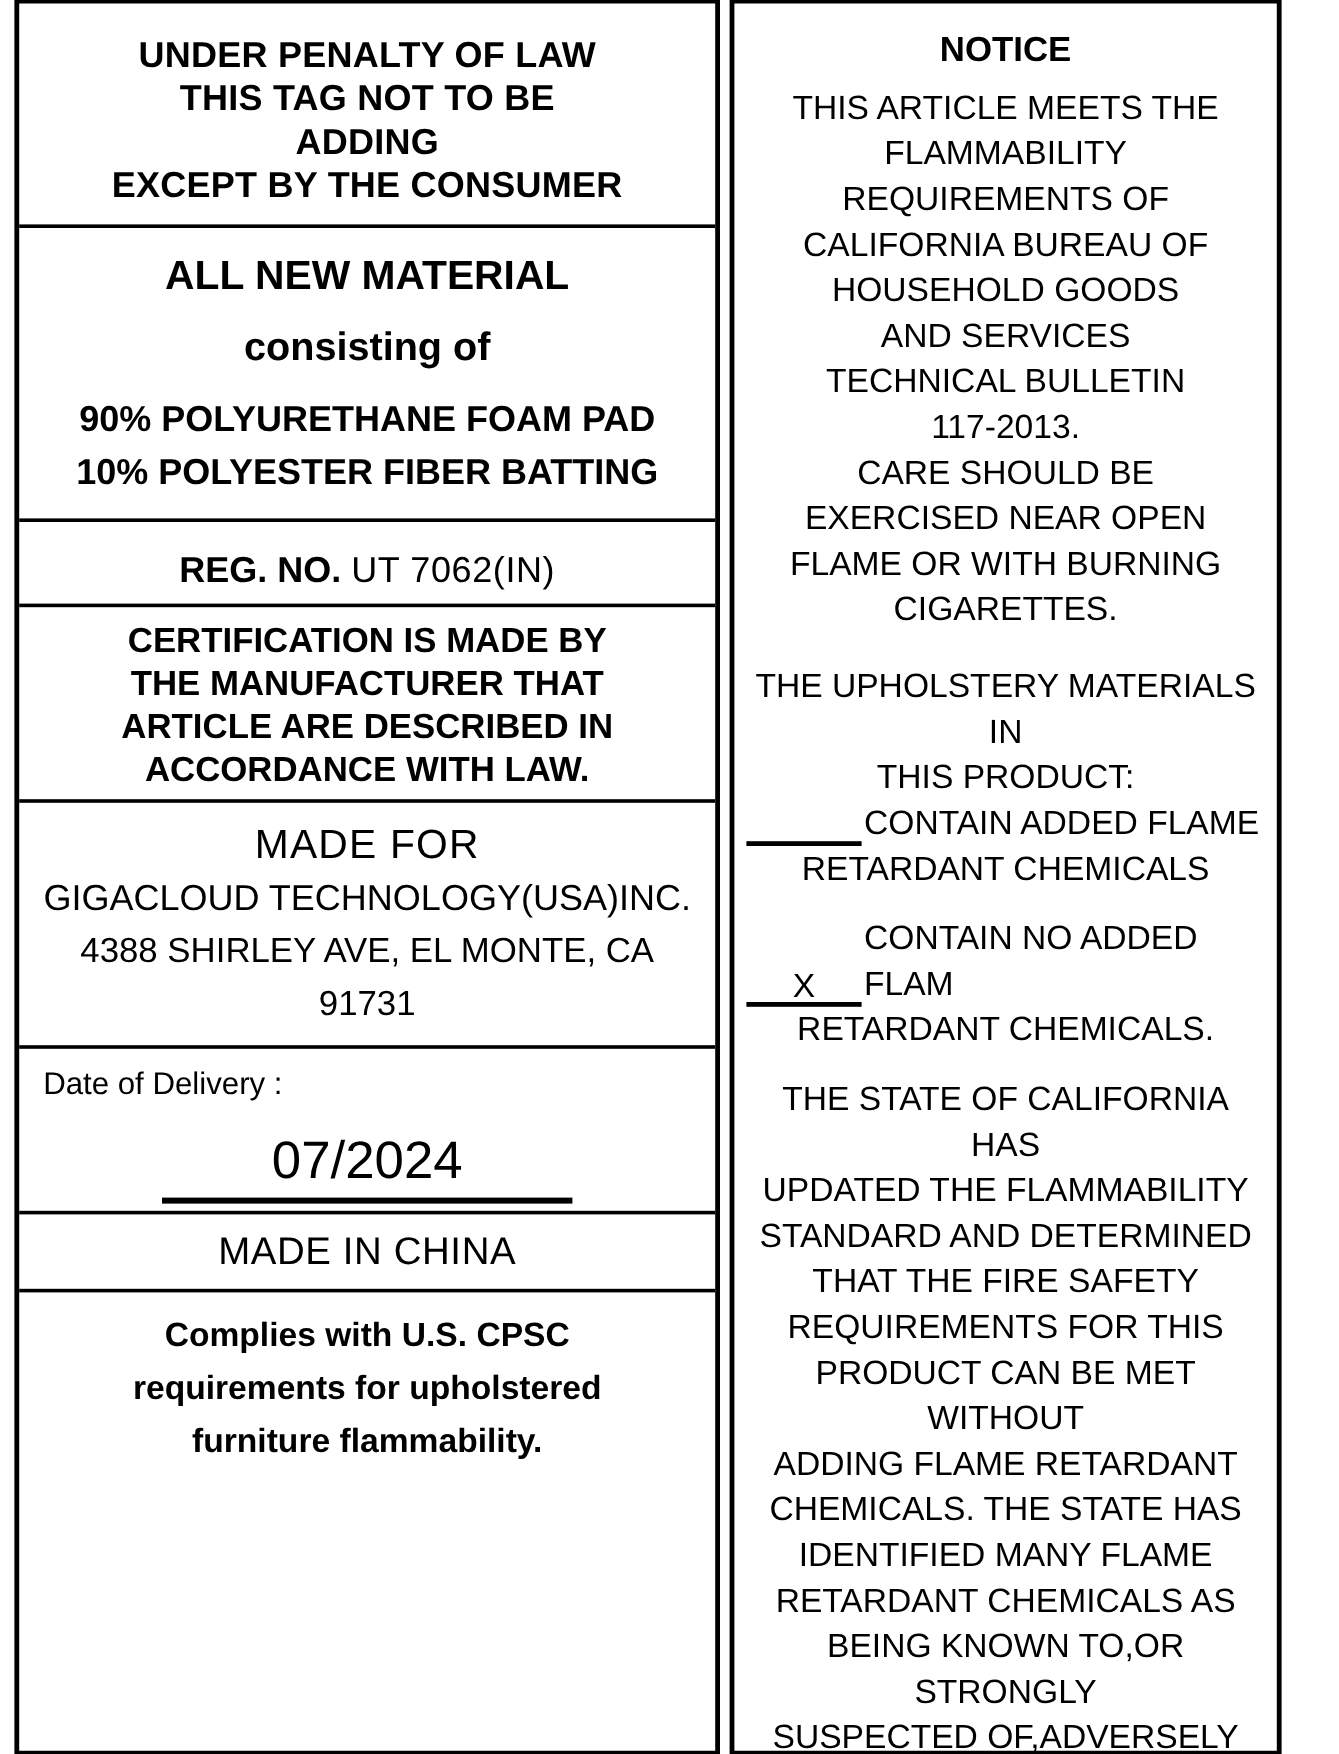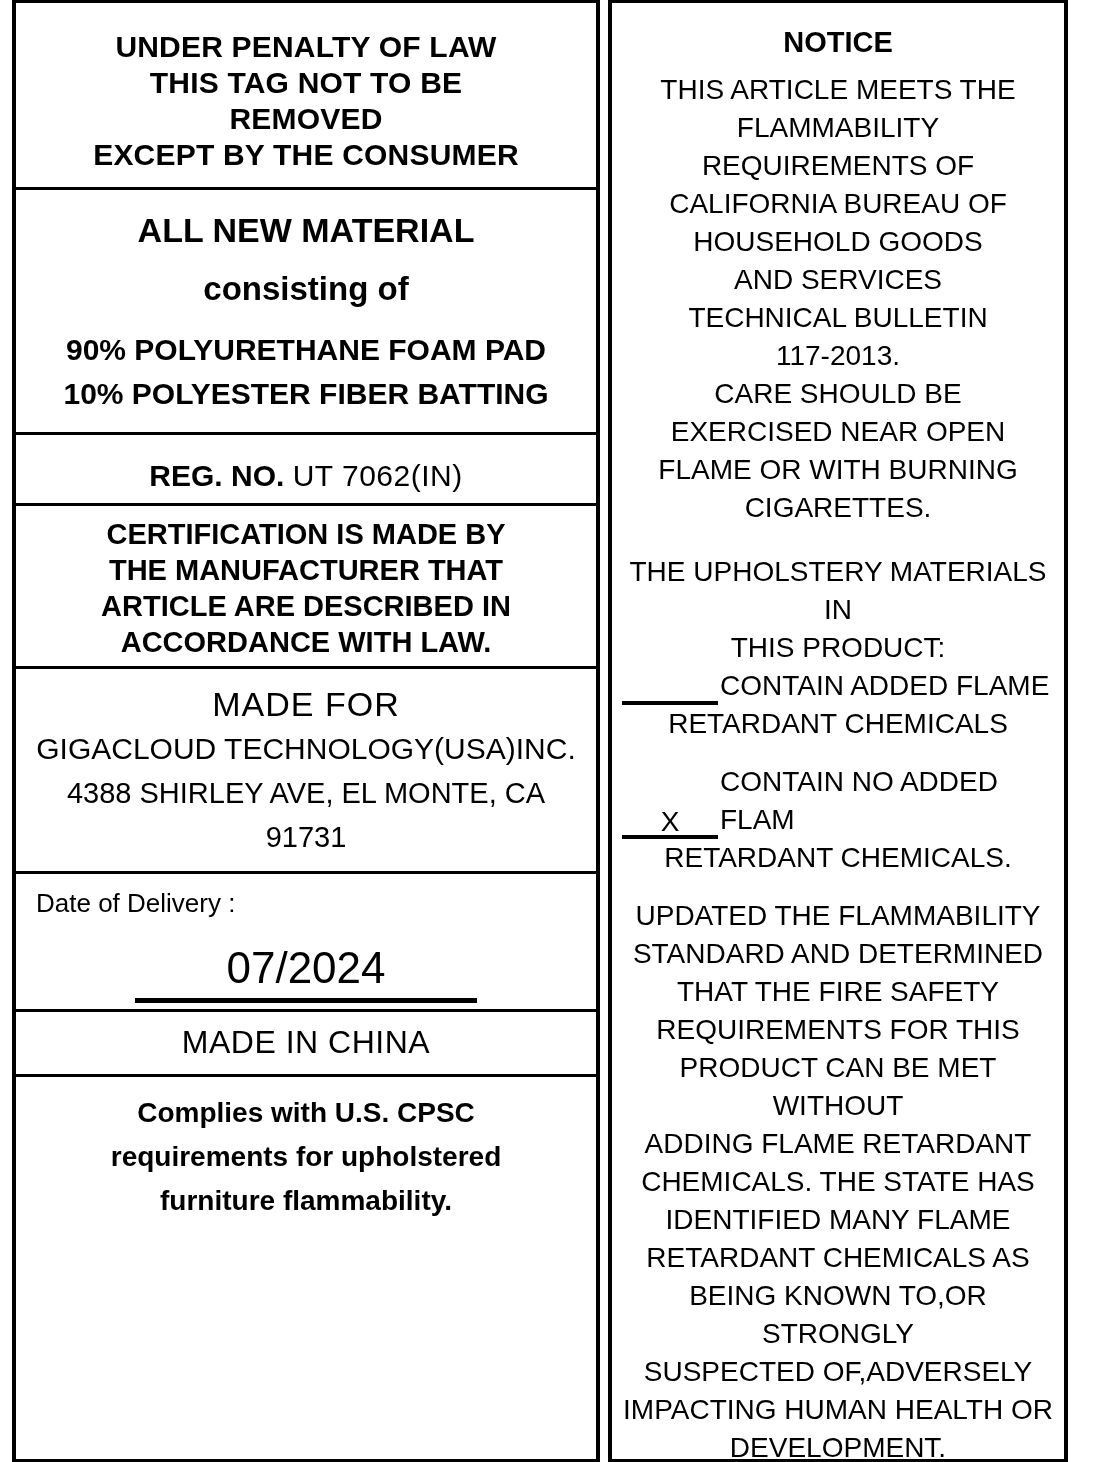--- a/index.html
+++ b/index.html
@@ -205,21 +205,21 @@
 </head>
 <body>
 
 <div class="tag">
 
   <div class="left-panel">
 
     <div class="section penalty">
       <div class="line">UNDER PENALTY OF LAW</div>
       <div class="line">THIS TAG NOT TO BE</div>
-      <div class="line">REMOVED</div>
+      <div class="line">ADDING</div>
       <div class="line">EXCEPT BY THE CONSUMER</div>
     </div>
 
     <div class="section material">
       <div class="m-title">ALL NEW MATERIAL</div>
       <div class="m-sub">consisting of</div>
       <div class="m-item">90% POLYURETHANE FOAM PAD</div>
       <div class="m-item">10% POLYESTER FIBER BATTING</div>
     </div>
 
@@ -293,20 +293,21 @@
 
     <div class="blk-sm">
       <div class="checkline">
         <span class="blank-rule checked">X</span>
         <span class="ck-text">CONTAIN NO ADDED FLAM</span>
       </div>
       <div class="r-line">RETARDANT CHEMICALS.</div>
     </div>
 
     <div class="blk-sm">
+      <div class="r-line">THE STATE OF CALIFORNIA HAS</div>
       <div class="r-line">UPDATED THE FLAMMABILITY</div>
       <div class="r-line">STANDARD AND DETERMINED</div>
       <div class="r-line">THAT THE FIRE SAFETY</div>
       <div class="r-line">REQUIREMENTS FOR THIS</div>
       <div class="r-line">PRODUCT CAN BE MET WITHOUT</div>
       <div class="r-line">ADDING FLAME RETARDANT</div>
       <div class="r-line">CHEMICALS. THE STATE HAS</div>
       <div class="r-line">IDENTIFIED MANY FLAME</div>
       <div class="r-line">RETARDANT CHEMICALS AS</div>
       <div class="r-line">BEING KNOWN TO,OR STRONGLY</div>

